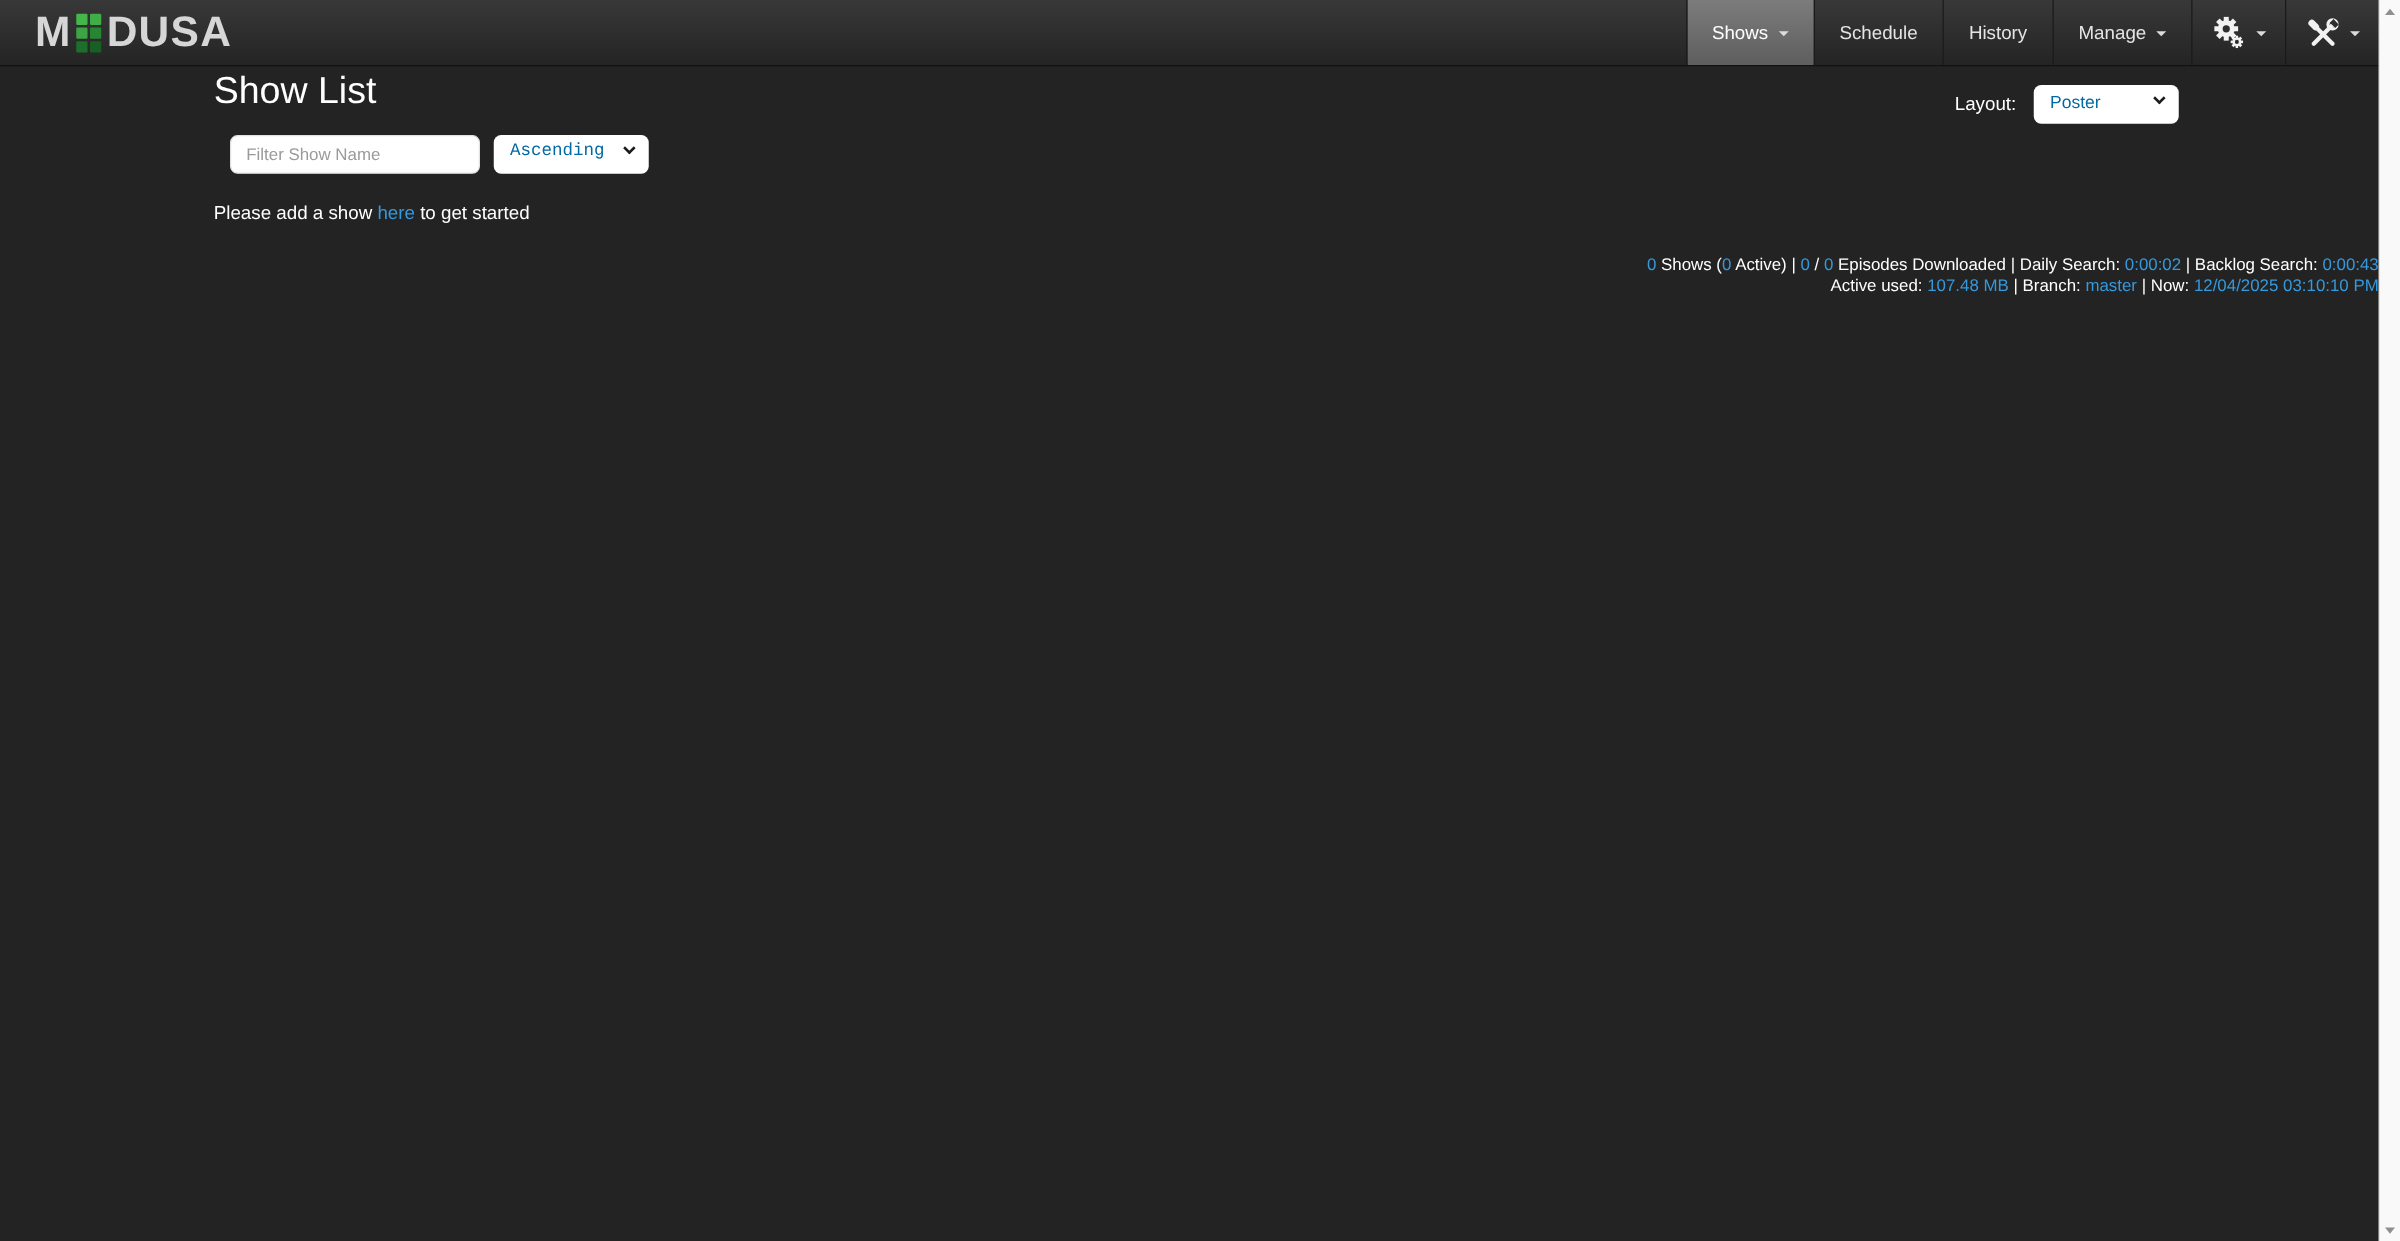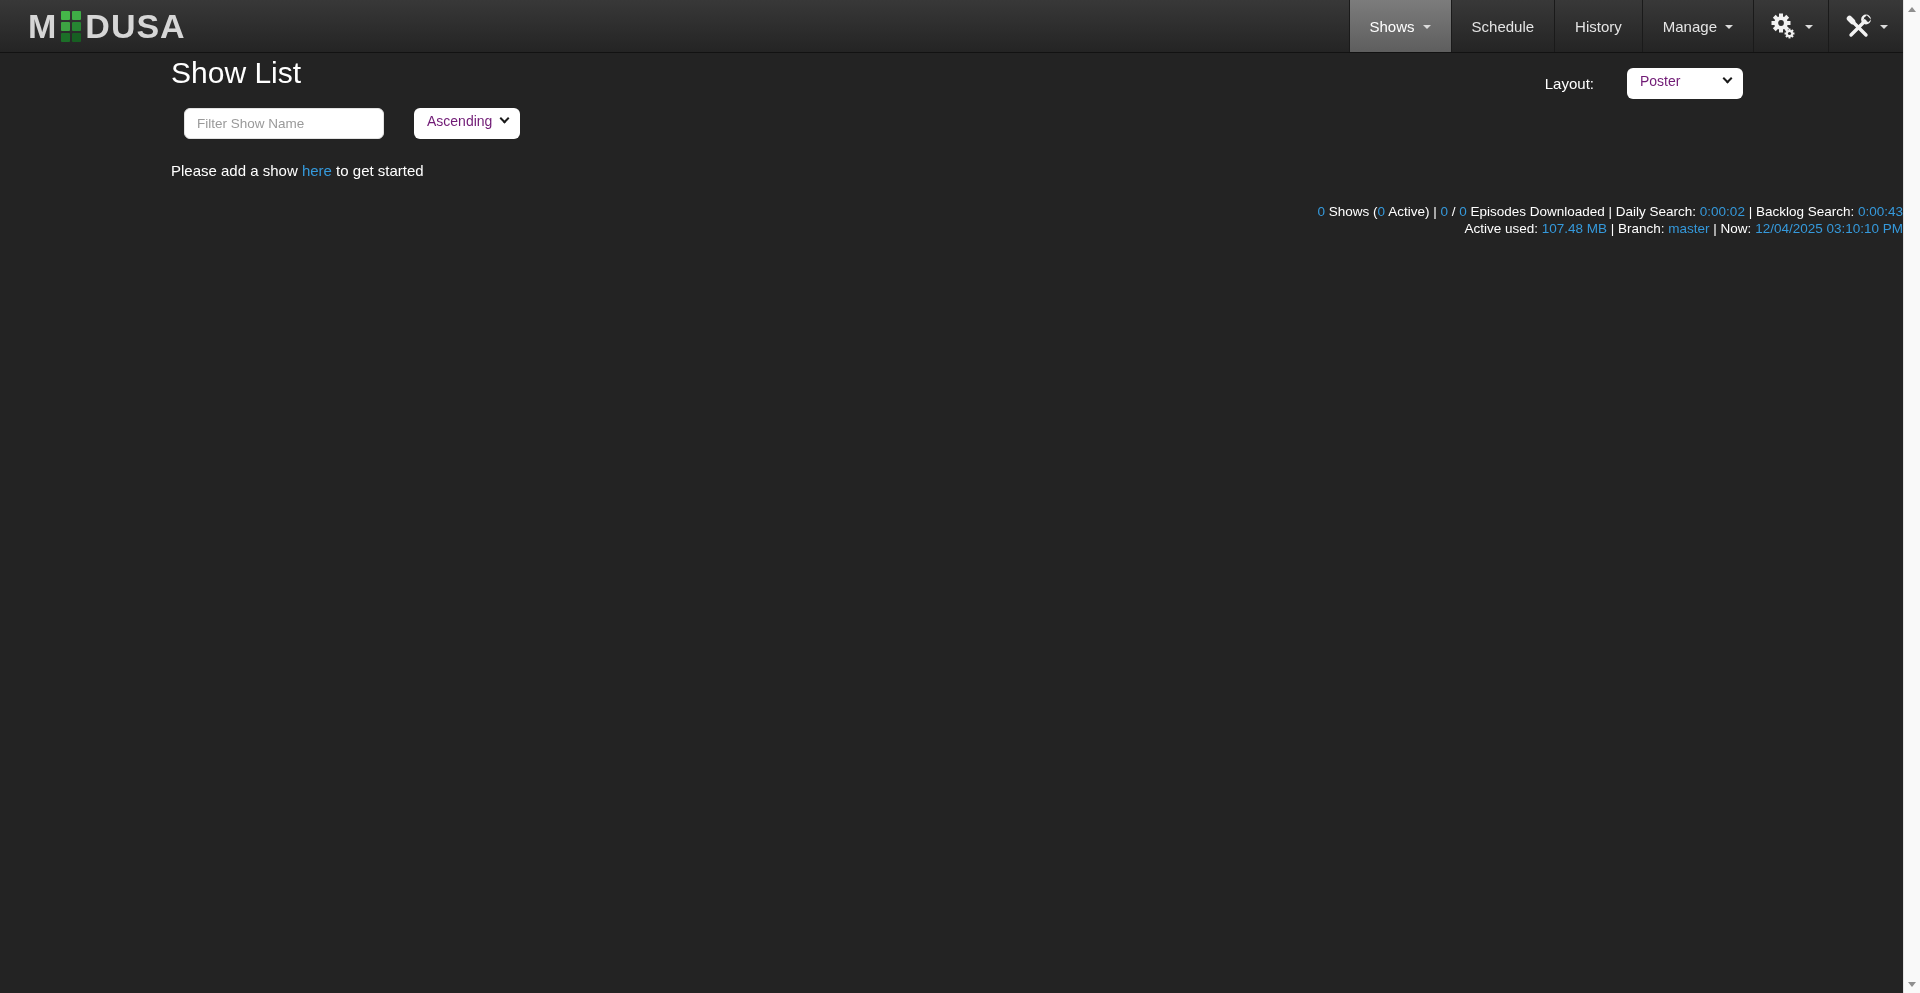--- a/index.html
+++ b/index.html
@@ -60,23 +60,23 @@
   .filter-input {
     width:200px; height:31px; border:1px solid #e2e2e2; border-radius:6px;
     padding:0 12px; font-size:13.5px; color:#737373; outline:none;
     font-family:"Liberation Sans","DejaVu Sans",sans-serif;
   }
   .filter-input::placeholder { color:#9a9a9a; }
 
   .select {
     height:31px; background:#fff; border-radius:6px;
     display:flex; align-items:center; justify-content:space-between;
-    padding:0 12px 6px 13px; font-size:14px; color:#701a75; cursor:pointer;margin-left:19px;
-  }
-  .sort-select  { width:106px; }
+    padding:0 12px 6px 13px; font-size:14px; color:#0369a1; cursor:pointer;
+  }
+  .sort-select  { width:124px;font-family:Liberation Mono, monospace; }
   .wide-select  { width:116px; }
   .chevron {
     width:7px; height:7px; flex:0 0 auto;
     border-right:2px solid #1a1a1a; border-bottom:2px solid #1a1a1a;
     transform:rotate(45deg); margin-top:-4px;
   }
 
   .layout-row { position:absolute; top:15px; right:160px; display:flex; align-items:center; gap:14px; }
   .poster-row { position:absolute; top:55px; right:171px; display:flex; align-items:center; gap:13px; }
   .ctl-label { color:#fff; font-size:15px; }

